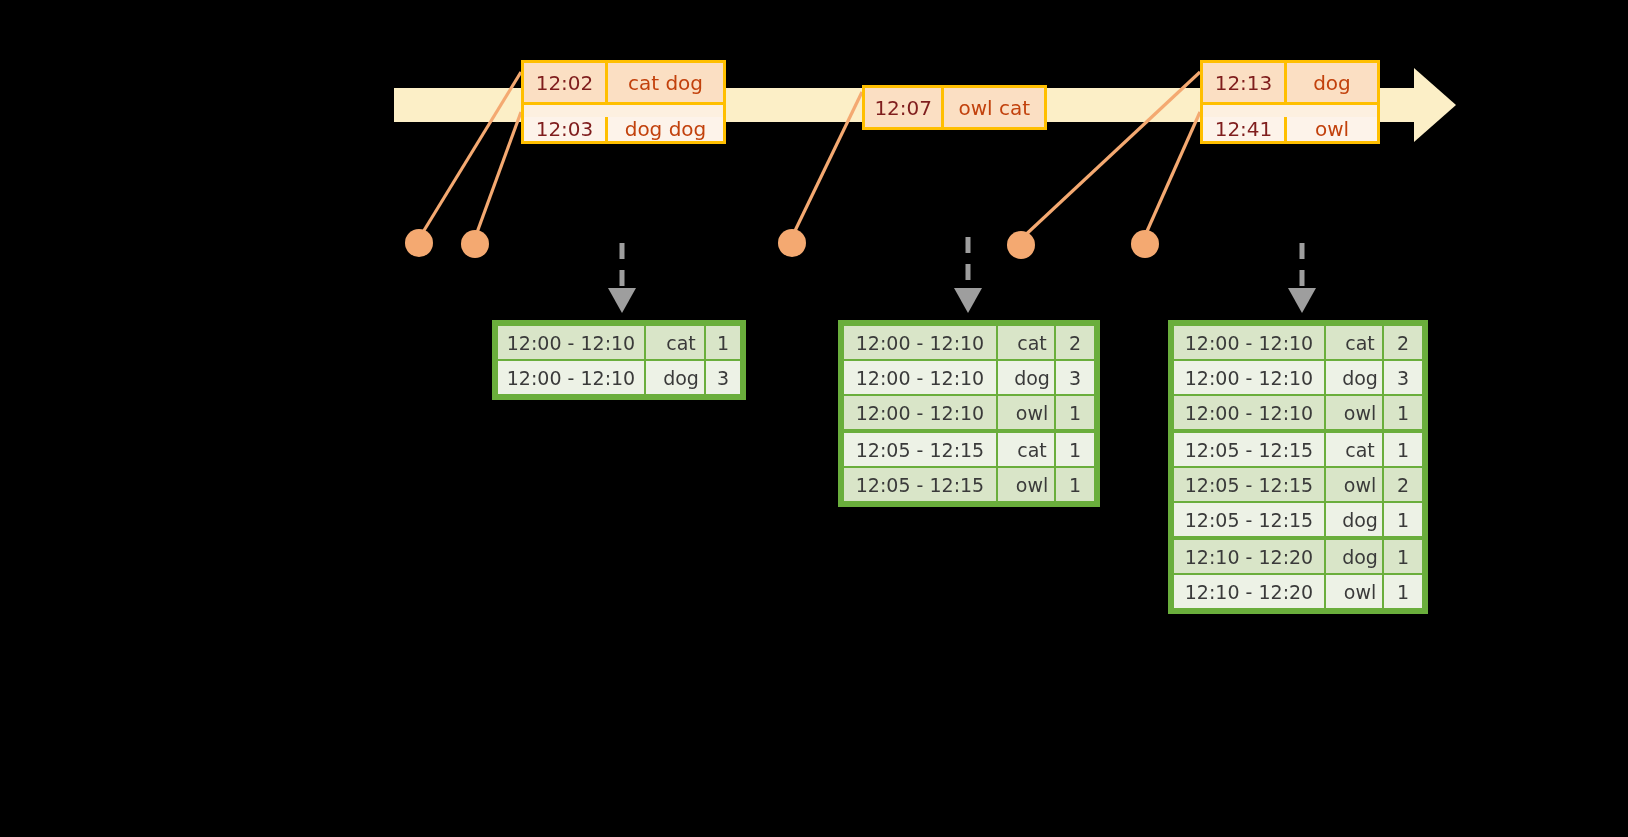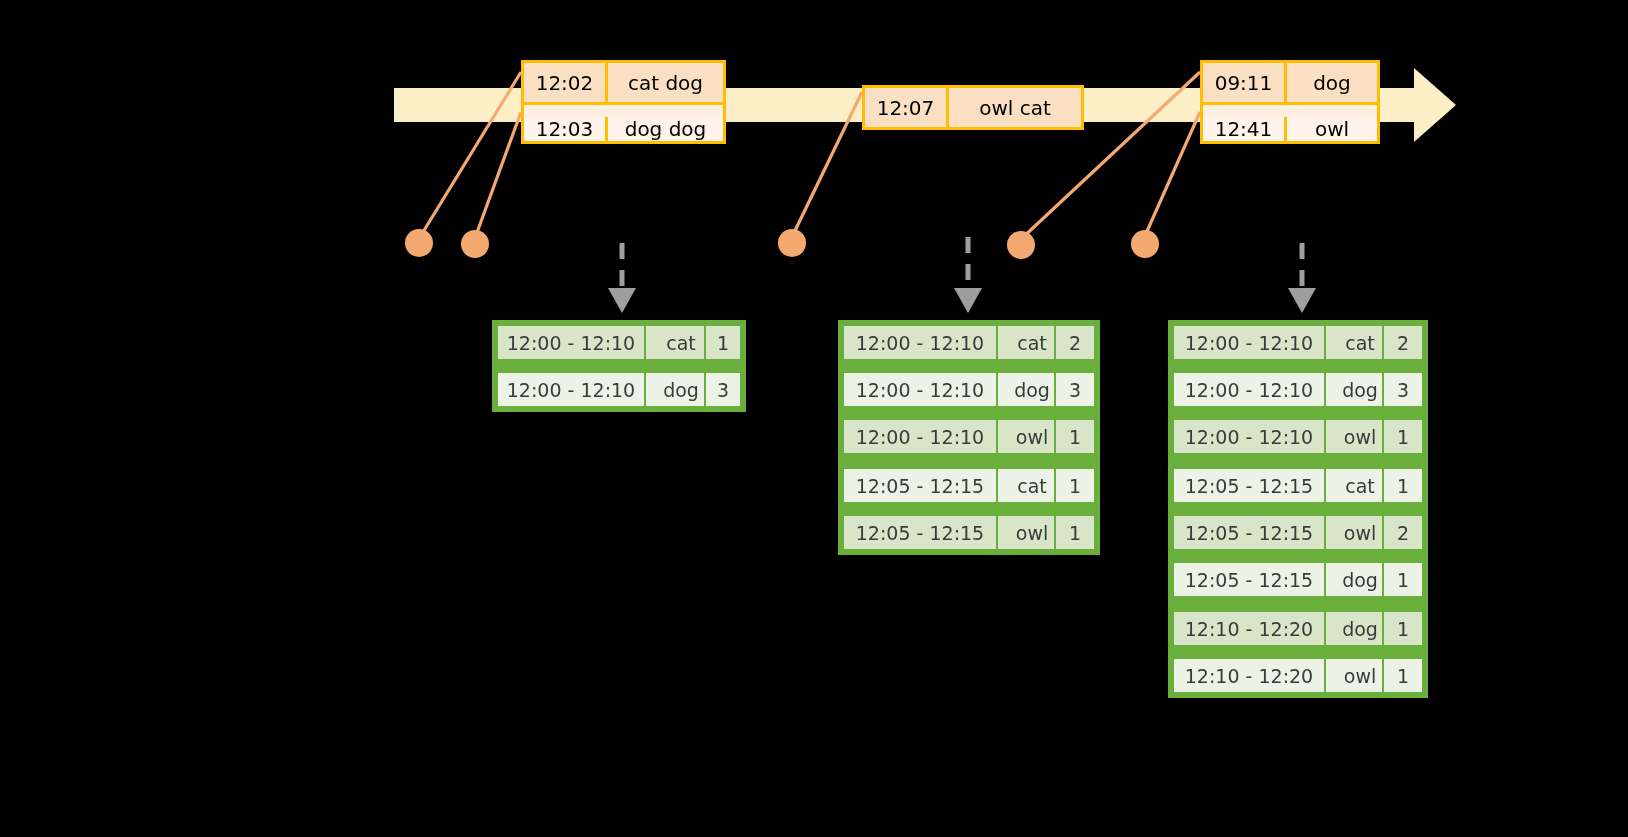--- a/index.html
+++ b/index.html
@@ -53,45 +53,45 @@
   .event-row.shade .event-time,
   .event-row.shade .event-words { background: #FBDFC3; }
   .event-time {
     width: 84px;
     box-sizing: border-box;
     border-right: 3px solid #FFBF00;
     display: flex;
     align-items: center;
     justify-content: center;
     font-size: 20px;
-    color: #000000;
+    color: #7f1d1d;
     background: #FDF3EA;
   }
   .event-words {
     flex: 1 1 auto;
     display: flex;
     align-items: center;
     justify-content: center;
     font-size: 20px;
-    color: #000000;
+    color: #c2410c;
     background: #FDF3EA;
     padding: 0 14px;
     white-space: nowrap;
   }
 
   
   .result-table {
     position: absolute;
     border: 4px solid #6AAE3C;
     box-sizing: border-box;
     background: #6AAE3C;
     display: flex;
     flex-direction: column;
     padding: 2px;
-    gap: 14px;
+    gap: 2px;
   }
   .res-row {
     display: flex;
     flex-direction: row;
     height: 33px;
     gap: 2px;
   }
   .res-row.sep { margin-top: 2px; }
   .res-cell {
     display: flex;
@@ -161,30 +161,30 @@
     <div class="event-row shade">
       <div class="event-time">12:02</div>
       <div class="event-words">cat dog</div>
     </div>
     <div class="event-row">
       <div class="event-time">12:03</div>
       <div class="event-words">dog dog</div>
     </div>
   </div>
 
-  <div class="event-box" style="left:862px; top:85px; width:222px;">
+  <div class="event-box" style="left:862px; top:85px; width:185px;">
     <div class="event-row shade">
       <div class="event-time">12:07</div>
       <div class="event-words">owl cat</div>
     </div>
   </div>
 
   <div class="event-box" style="left:1200px; top:60px; width:180px;">
     <div class="event-row shade">
-      <div class="event-time">09:11</div>
+      <div class="event-time">12:13</div>
       <div class="event-words">dog</div>
     </div>
     <div class="event-row">
       <div class="event-time">12:41</div>
       <div class="event-words">owl</div>
     </div>
   </div>
 
   <div class="result-table t1" style="left:492px; top:320px;">
     <div class="res-row alt">

